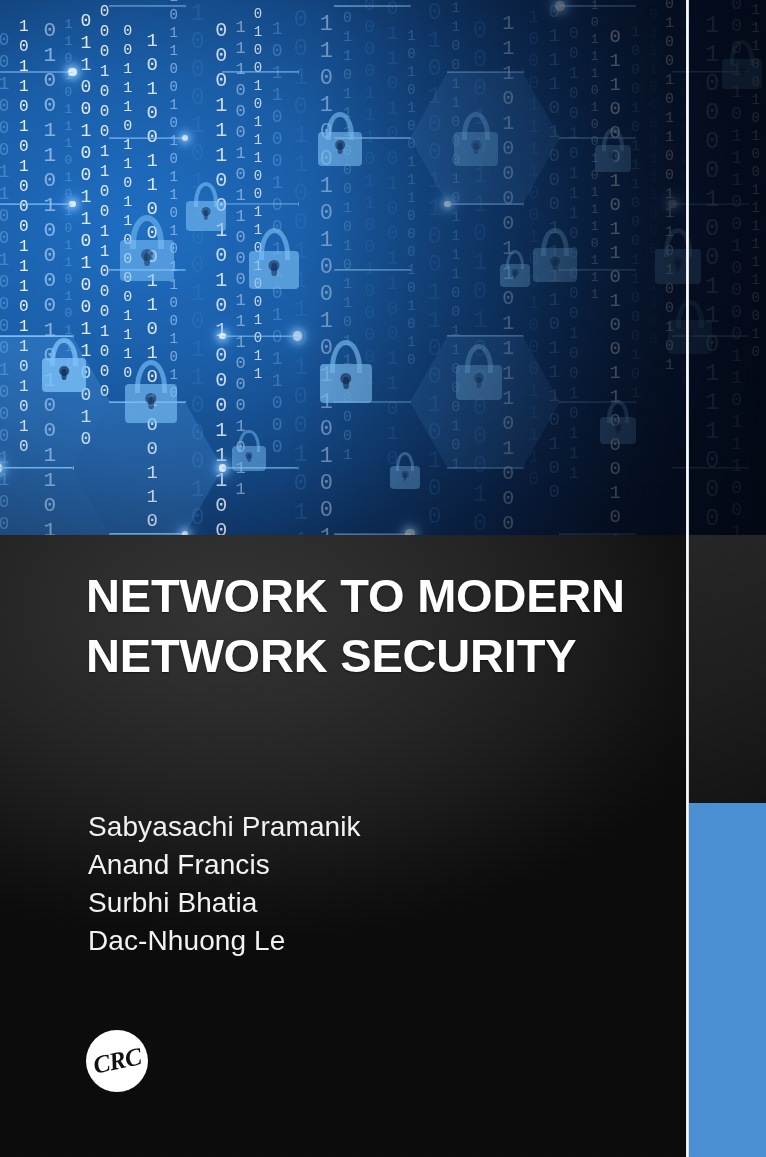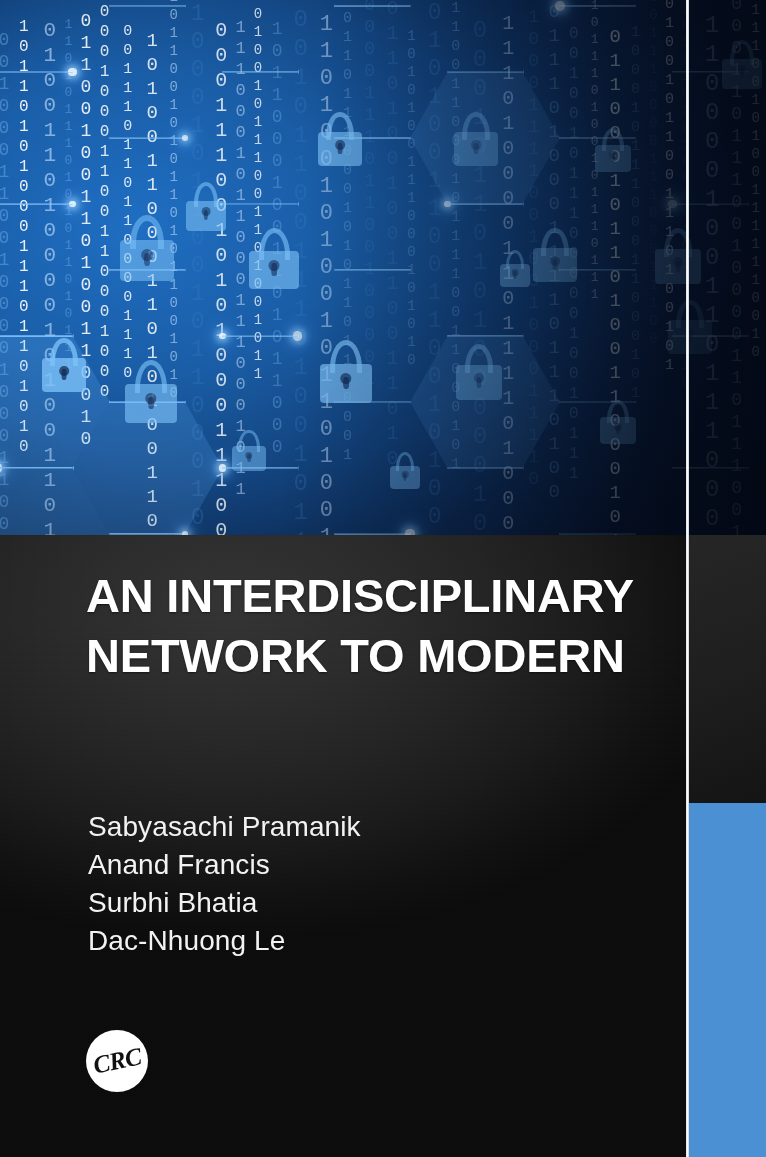--- a/index.html
+++ b/index.html
@@ -485,22 +485,22 @@
 
   <div id="panel">
     <div class="noise"></div>
   </div>
 
   <div id="spine-dark"></div>
   <div id="spine-blue"></div>
   <div id="spine-rule"></div>
 
   <div id="title">
-    <div class="tline">AN INTERDISCIPLINARY</div>
     <div class="tline">NETWORK TO MODERN</div>
+    <div class="tline">NETWORK SECURITY</div>
   </div>
 
   <div id="contributors">
     <div class="editor-name">Sabyasachi Pramanik</div>
     <div class="editor-name">Anand Francis</div>
     <div class="editor-name">Surbhi Bhatia</div>
     <div class="editor-name">Dac-Nhuong Le</div>
   </div>
 
   <div id="publisher">

